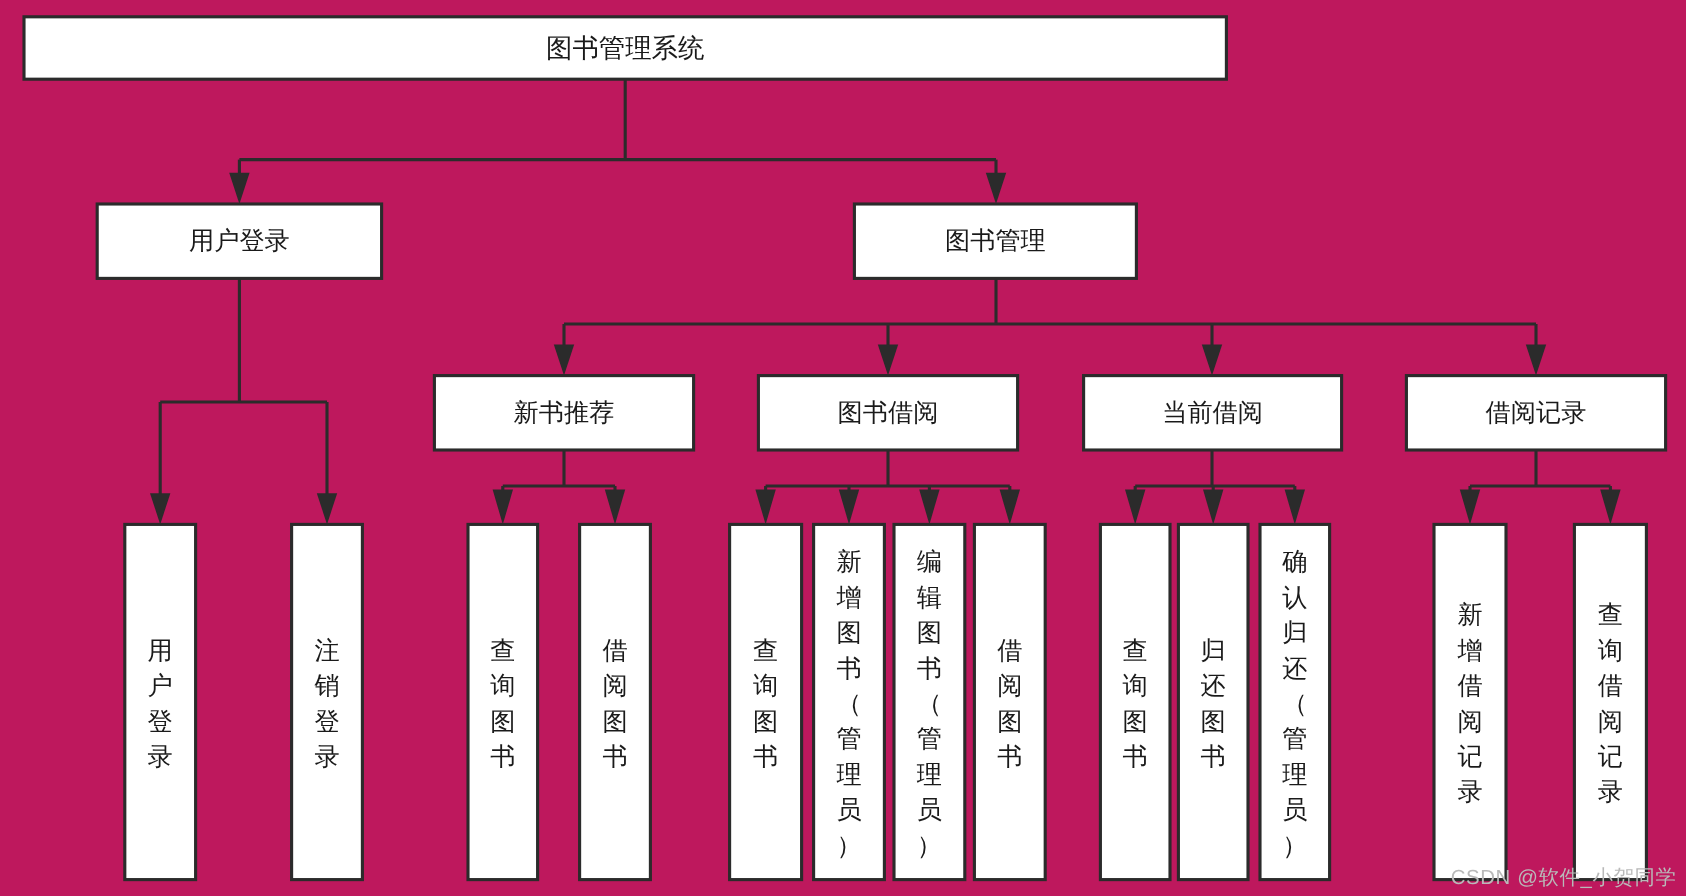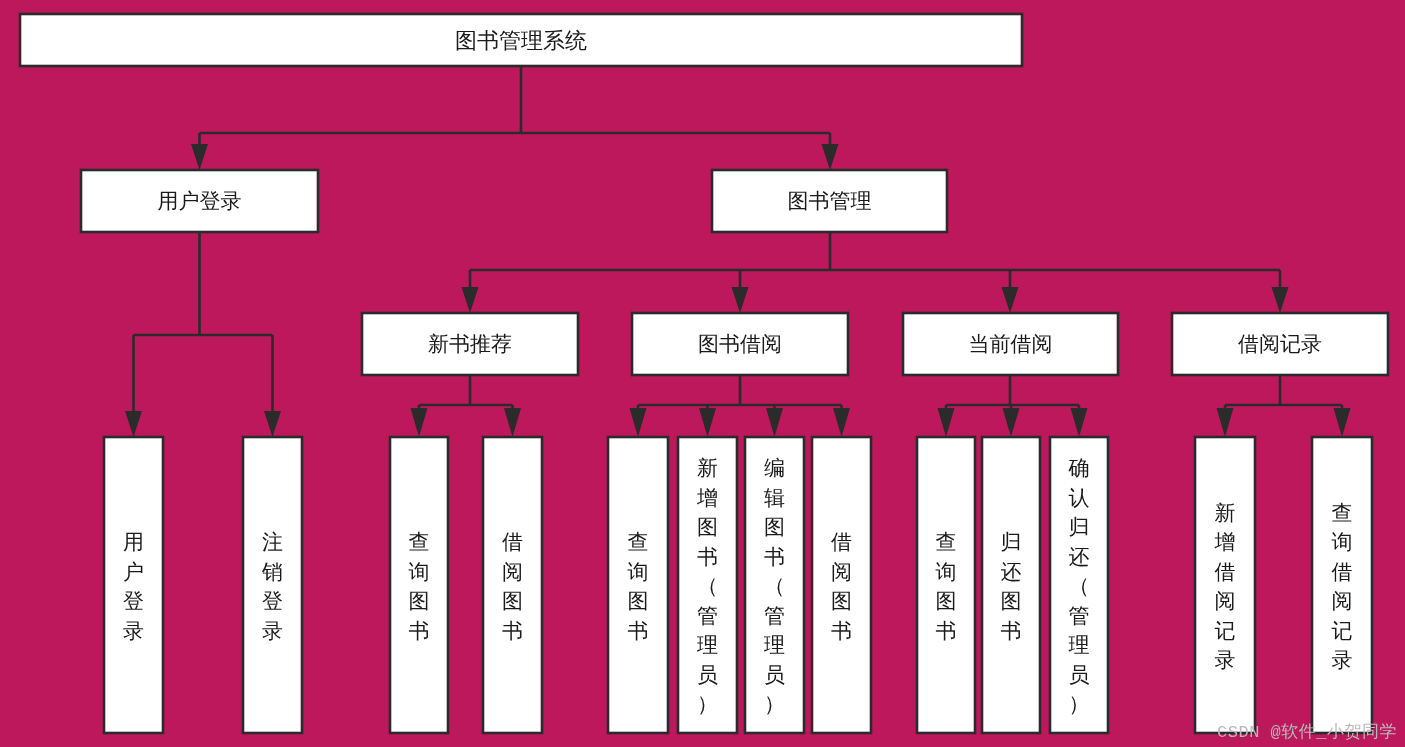--- a/index.html
+++ b/index.html
@@ -53,21 +53,21 @@
     font-size: 21px;
     text-anchor: middle;
   }
   .title-label {
     font-size: 22px;
   }
   .watermark {
     position: absolute;
     right: 8px;
     bottom: 4px;
-    font-family: Liberation Mono, monospace;
+    font-family: Liberation Sans, sans-serif;
     font-size: 17px;
     color: #b9b9b9;
     white-space: nowrap;
     letter-spacing: 0.5px;
   }
 </style>
 </head>
 <body>
 
 <div id="diagram-root">

